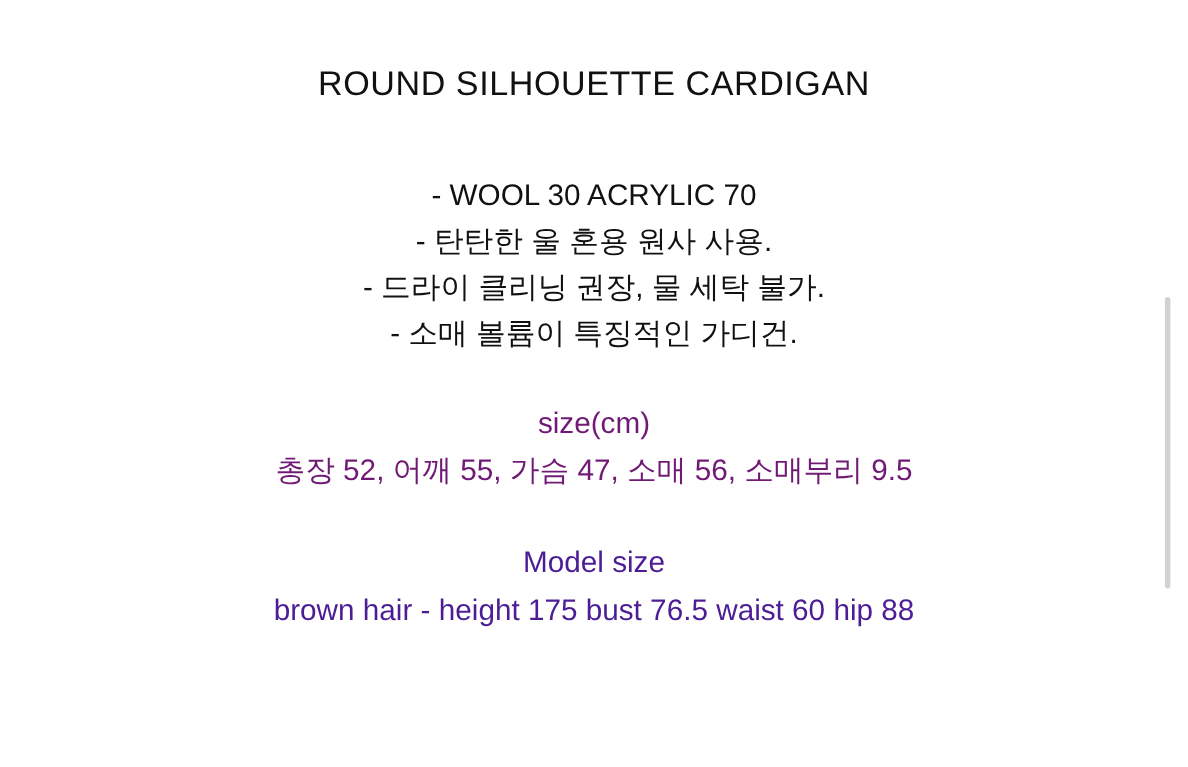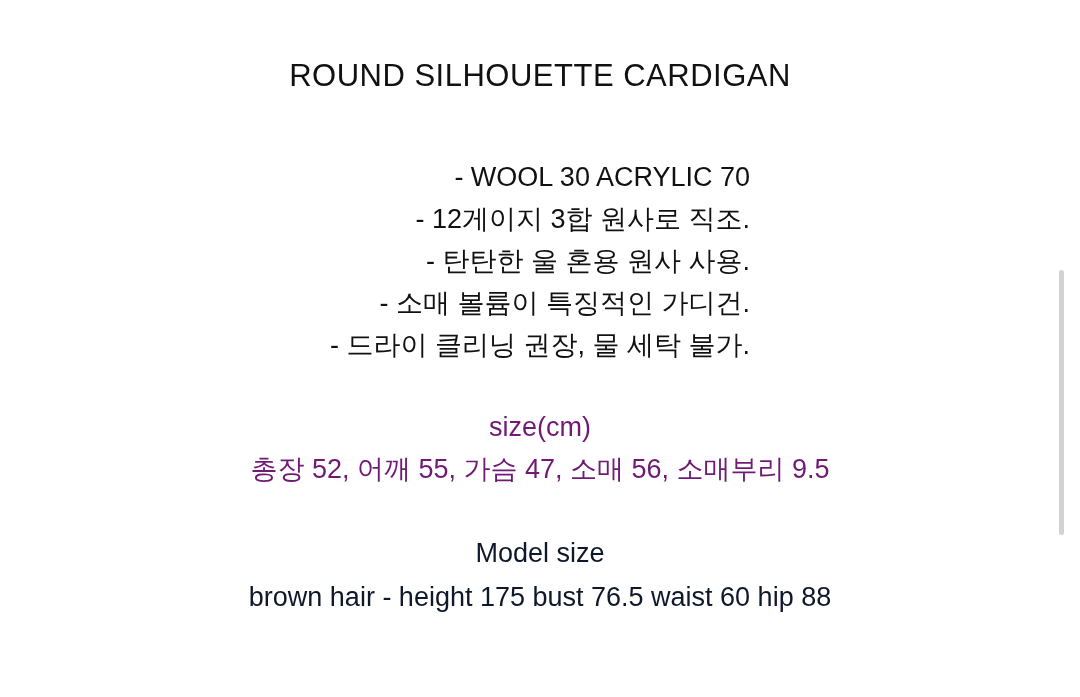--- a/index.html
+++ b/index.html
@@ -28,21 +28,21 @@
     margin-top: 57px;
     font-size: 31px;
     letter-spacing: 0.5px;
     font-weight: 400;
     color: #111111;
     text-align: center;
     line-height: 1.2;
   }
   .spec-block {
     margin-top: 41px;
-    text-align: right;
+    text-align: center;
     font-size: 27px;
     line-height: 42px;
     font-weight: 400;
     color: #111111;
   }
   .spec-line {
     display: block;
     white-space: nowrap;
   }
   .size-block {
@@ -56,21 +56,21 @@
     display: block;
   }
   .size-values {
     display: block;
   }
   .model-block {
     margin-top: 41px;
     text-align: center;
     font-size: 27px;
     line-height: 44px;
-    color: #0f172a;
+    color: #4c1d95;
   }
   .model-heading {
     display: block;
   }
   .model-line {
     display: block;
     white-space: nowrap;
   }
   .scroll-track {
     position: absolute;
@@ -92,24 +92,23 @@
 </style>
 </head>
 <body>
 
 <div class="page">
 
   <h1 class="product-title">ROUND SILHOUETTE CARDIGAN</h1>
 
   <div class="spec-block">
     <span class="spec-line">- WOOL 30 ACRYLIC 70</span>
-    <span class="spec-line">- 12게이지 3합 원사로 직조.</span>
     <span class="spec-line">- 탄탄한 울 혼용 원사 사용.</span>
+    <span class="spec-line">- 드라이 클리닝 권장, 물 세탁 불가.</span>
     <span class="spec-line">- 소매 볼륨이 특징적인 가디건.</span>
-    <span class="spec-line">- 드라이 클리닝 권장, 물 세탁 불가.</span>
   </div>
 
   <div class="size-block">
     <span class="size-heading">size(cm)</span>
     <span class="size-values">총장 52, 어깨 55, 가슴 47, 소매 56, 소매부리 9.5</span>
   </div>
 
   <div class="model-block">
     <span class="model-heading">Model size</span>
     <span class="model-line">brown hair - height 175  bust 76.5 waist 60 hip 88</span>

